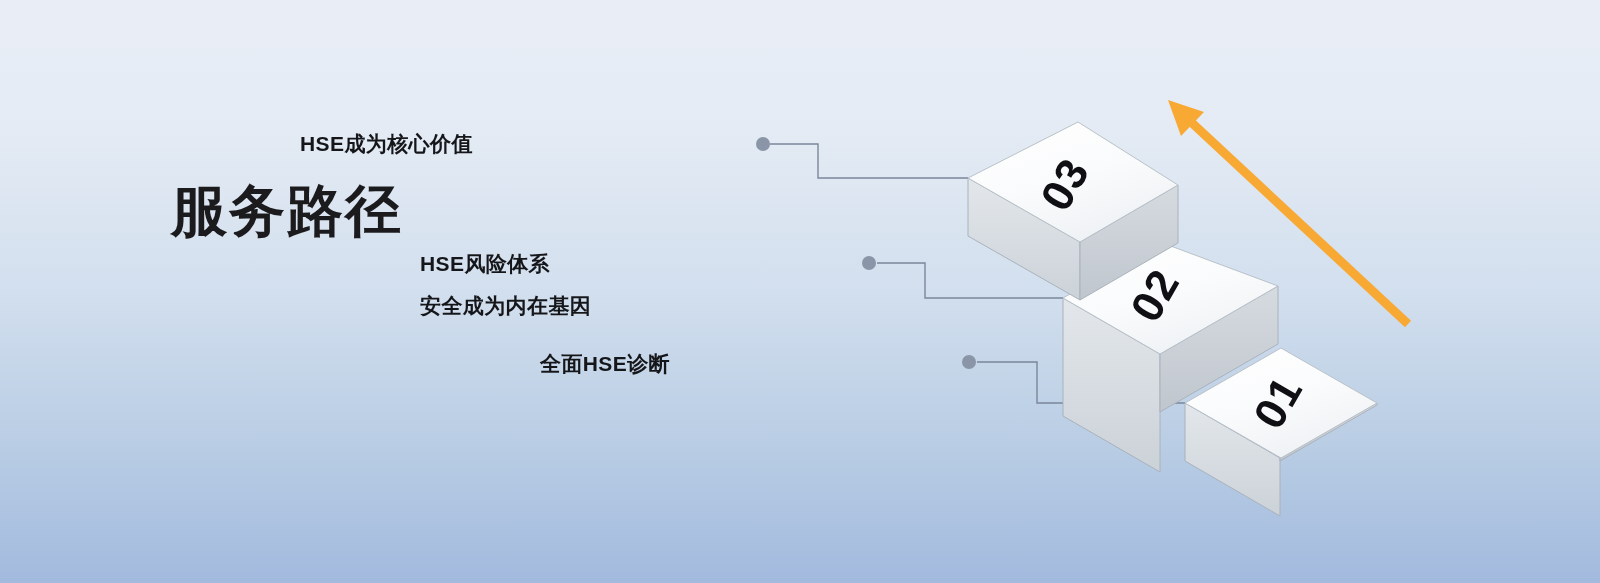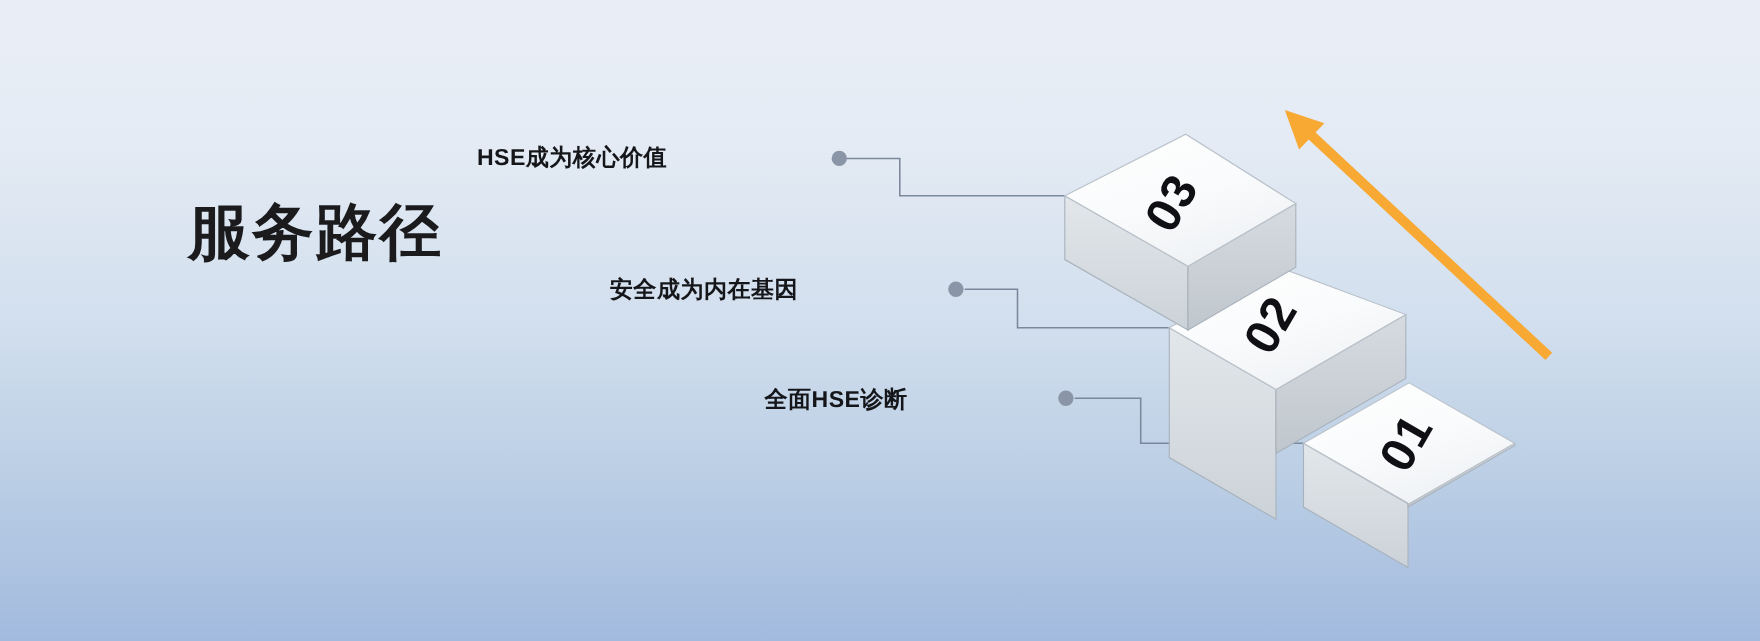--- a/index.html
+++ b/index.html
@@ -40,21 +40,21 @@
     line-height: 1.3;
     font-weight: 700;
     letter-spacing: 1px;
     color: #17181a;
     white-space: nowrap;
   }
 
   
   .callout {
     position: absolute;
-    text-align: center;
+    text-align: left;
     color: #15161a;
     font-size: 21px;
     font-weight: 700;
     line-height: 1.0;
     letter-spacing: 0.4px;
     white-space: nowrap;
   }
   .callout .ln {
     display: block;
   }
@@ -88,20 +88,21 @@
 
   <div class="headings">
     <h1 class="page-title">服务路径</h1>
   </div>
 
   <div class="callout callout-3">
     <span class="ln">HSE成为核心价值</span>
   </div>
 
   <div class="callout callout-2">
+    <span class="ln">HSE风险体系</span>
     <span class="ln">安全成为内在基因</span>
   </div>
 
   <div class="callout callout-1">
     <span class="ln">全面HSE诊断</span>
   </div>
 
   <svg id="art" viewBox="0 0 1600 583">
     <defs>
       <linearGradient id="gTop" x1="0" y1="0" x2="0.55" y2="1">

